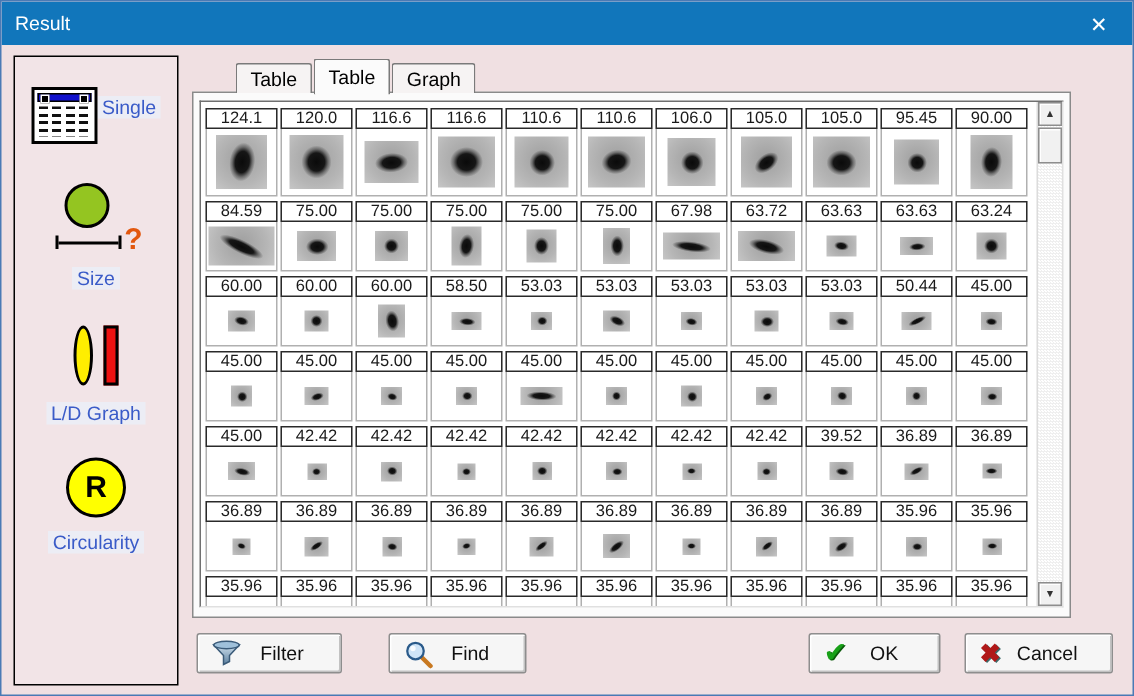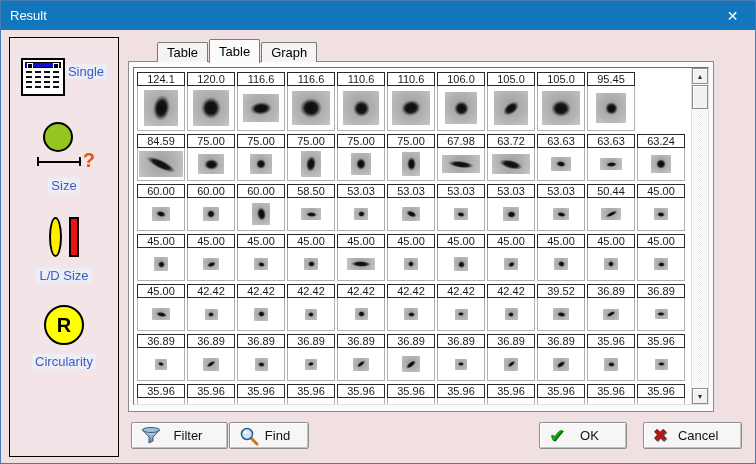--- a/index.html
+++ b/index.html
@@ -53,21 +53,21 @@
   .vscroll{position:absolute;right:0;top:0;bottom:0;width:17px;border-left:1px solid #dcdcdc;
     background:repeating-conic-gradient(#ffffff 0% 25%,#efefef 0% 50%) 0 0/2px 2px;}
   .sbtn{position:absolute;left:0;width:16px;height:16px;background:#f1f1f1;border:1px solid #8e8e8e;box-shadow:inset 1px 1px 0 #fff;font-size:7px;color:#333;display:flex;align-items:center;justify-content:center;cursor:pointer;}
   .sbtn.up{top:0;} .sbtn.down{bottom:0;}
   .sthumb{position:absolute;left:0;top:17px;width:16px;height:24px;background:#f1f1f1;border:1px solid #8e8e8e;box-shadow:inset 1px 1px 0 #fff;cursor:pointer;}
   
   .btn{position:absolute;top:421px;height:27px;background:#f6f6f6;border:1px solid #8e8e8e;border-radius:2px;box-shadow:inset 1px 1px 0 #fff,inset -1px -1px 0 #c2c2c2;display:flex;align-items:center;cursor:pointer;font-size:13px;color:#111;}
   .btn .bicon{margin-left:9px;display:flex;align-items:center;}
   .btn .blabel{flex:1;text-align:center;margin-right:12px;}
   .btn-filter{left:130px;width:97px;justify-content:flex-end;}
-  .btn-find{left:228px;width:80px;}
+  .btn-find{left:258px;width:92px;}
   .btn-save{left:434px;width:88px;}
   .btn-ok{left:538px;width:88px;}
   .btn-cancel{left:642px;width:99px;}
   .glyph-ok{color:#18a018;font-size:19px;text-shadow:1px 1px 0 #0a5a0a;line-height:19px;}
   .glyph-cancel{color:#b01818;font-size:17px;font-weight:bold;text-shadow:1px 1px 0 #3a6a6a;line-height:17px;}
 </style>
 </head>
 <body>
 
 <div class="window">
@@ -93,21 +93,21 @@
         <div class="size-measure"></div>
         <div class="size-q">?</div>
       </div>
       <div class="side-label lbl-size">Size</div>
     </div>
     <div style="display:flex;flex-direction:column;align-items:center;">
       <div class="ld-icon">
           <div class="ld-pill"></div>
           <div class="ld-bar"></div>
         </div>
-      <div class="side-label lbl-ld">L/D Size</div>
+      <div class="side-label lbl-ld">L/D Graph</div>
     </div>
     <div style="display:flex;flex-direction:column;align-items:center;">
       <div class="circ-icon">
           <span>R</span>
         </div>
       <div class="side-label lbl-circ">Circularity</div>
     </div>
   </div>
 
   <div class="tabs">
@@ -190,20 +190,28 @@
                 <div class="thumb" style="width: 38px; height: 34px;">
                   <div class="blob" style="width: 20px; height: 17px; transform: rotate(0deg);"></div>
                 </div>
               </div>
             </div>
             <div class="cell">
               <div class="cell-val">95.45</div>
               <div class="cell-img" style="height: 44px;">
                 <div class="thumb" style="width: 30px; height: 30px;">
                   <div class="blob" style="width: 13px; height: 13px; transform: rotate(0deg);"></div>
+                </div>
+              </div>
+            </div>
+            <div class="cell">
+              <div class="cell-val">90.00</div>
+              <div class="cell-img" style="height: 44px;">
+                <div class="thumb" style="width: 28px; height: 36px;">
+                  <div class="blob" style="width: 14px; height: 20px; transform: rotate(4deg);"></div>
                 </div>
               </div>
             </div>
           </div>
           <div class="grid-row">
             <div class="cell">
               <div class="cell-val">84.59</div>
               <div class="cell-img" style="height: 32px;">
                 <div class="thumb" style="width: 44px; height: 26px;">
                   <div class="blob" style="width: 32px; height: 9px; transform: rotate(26deg);"></div>

